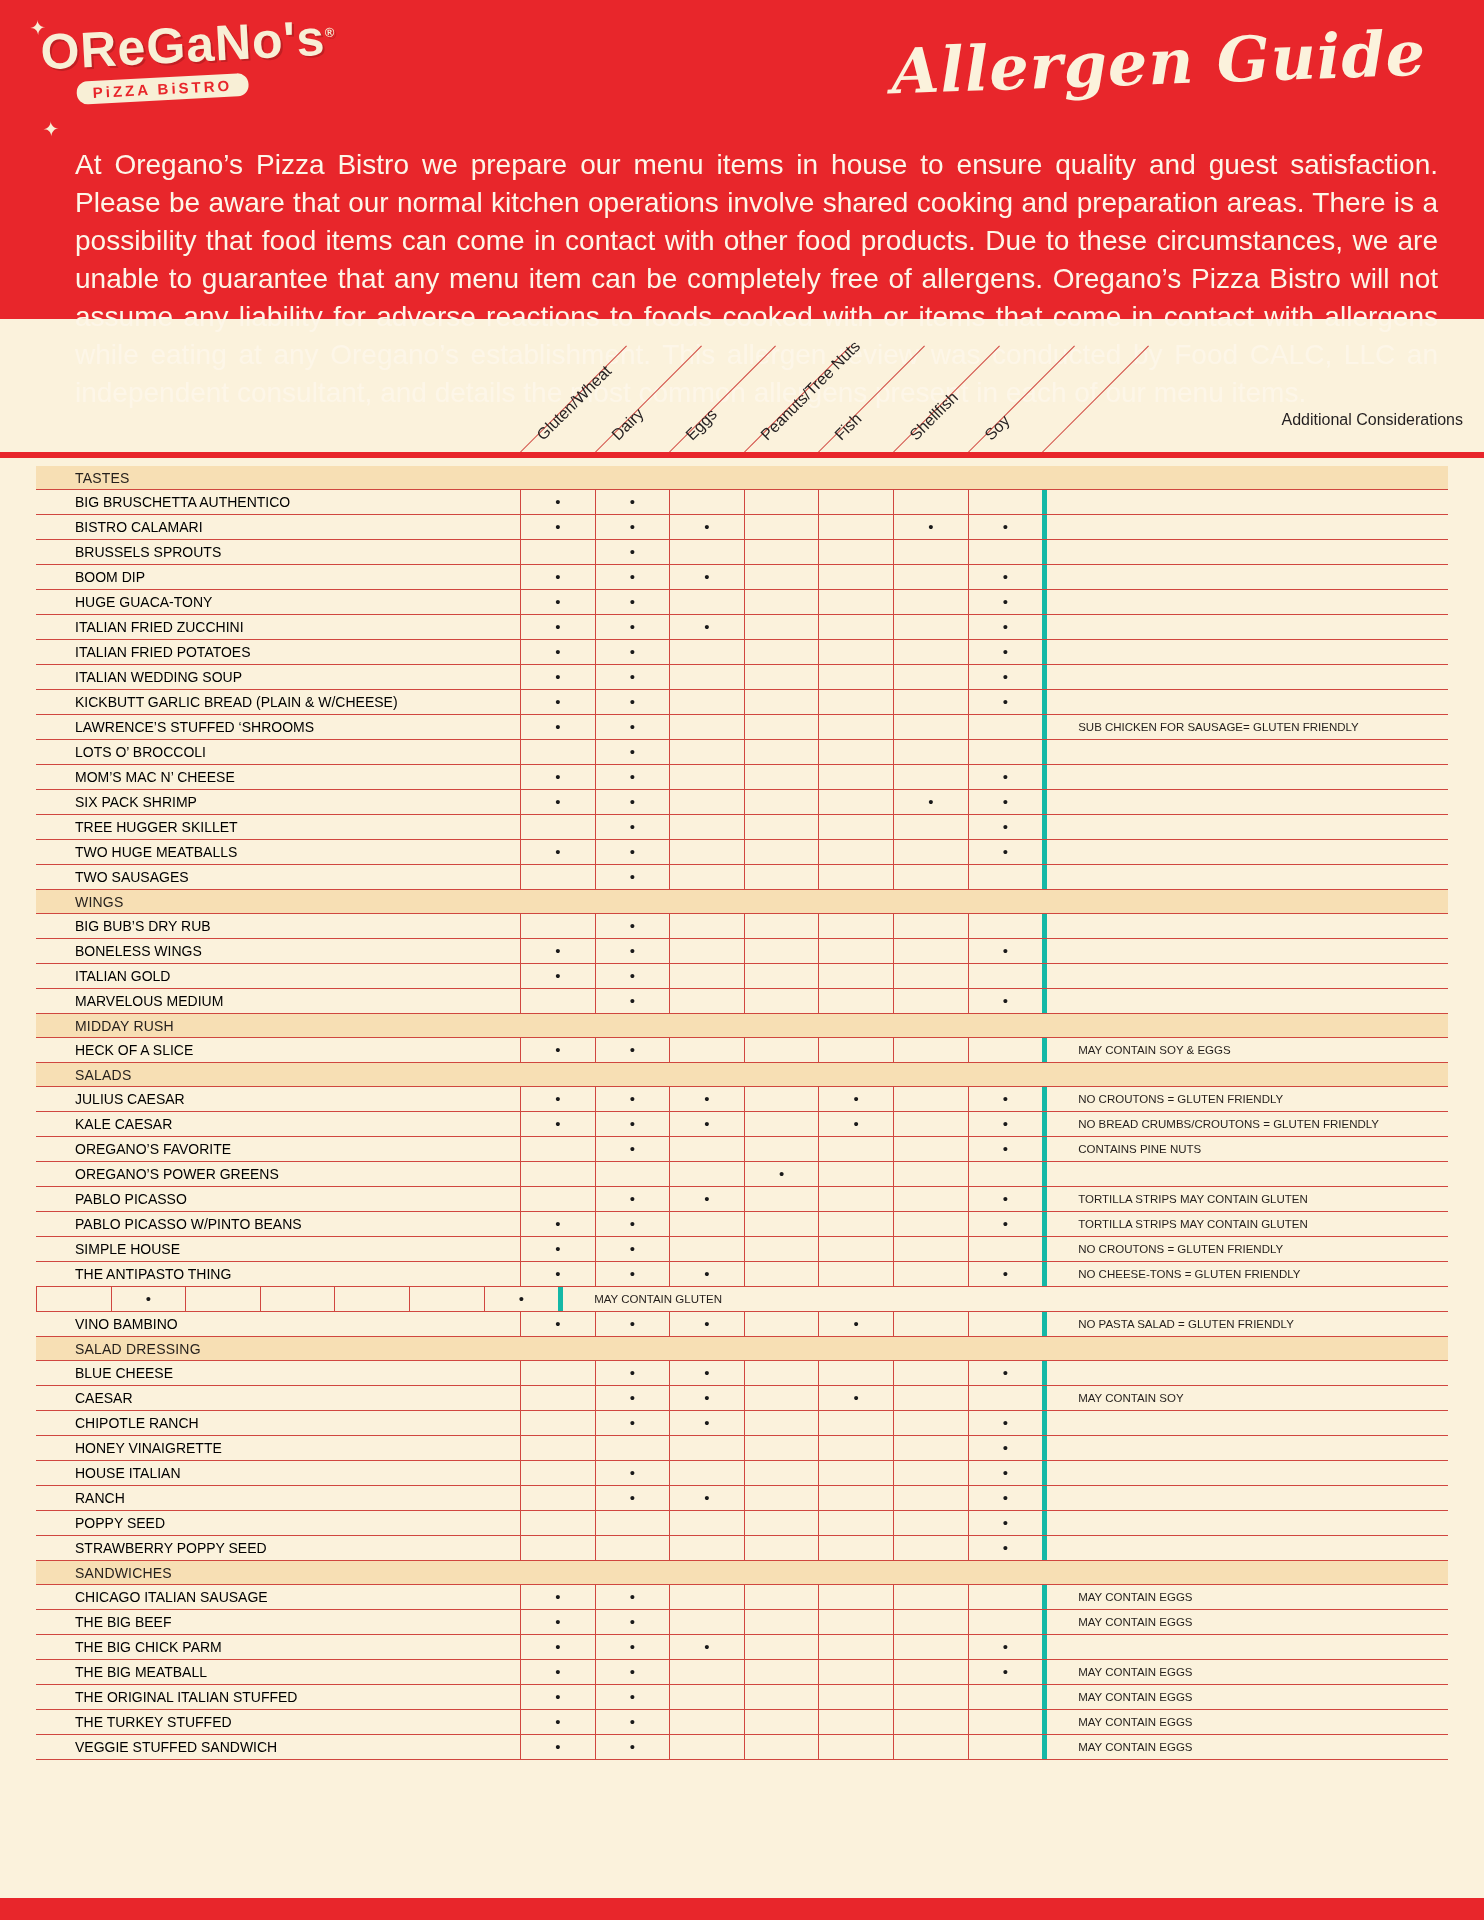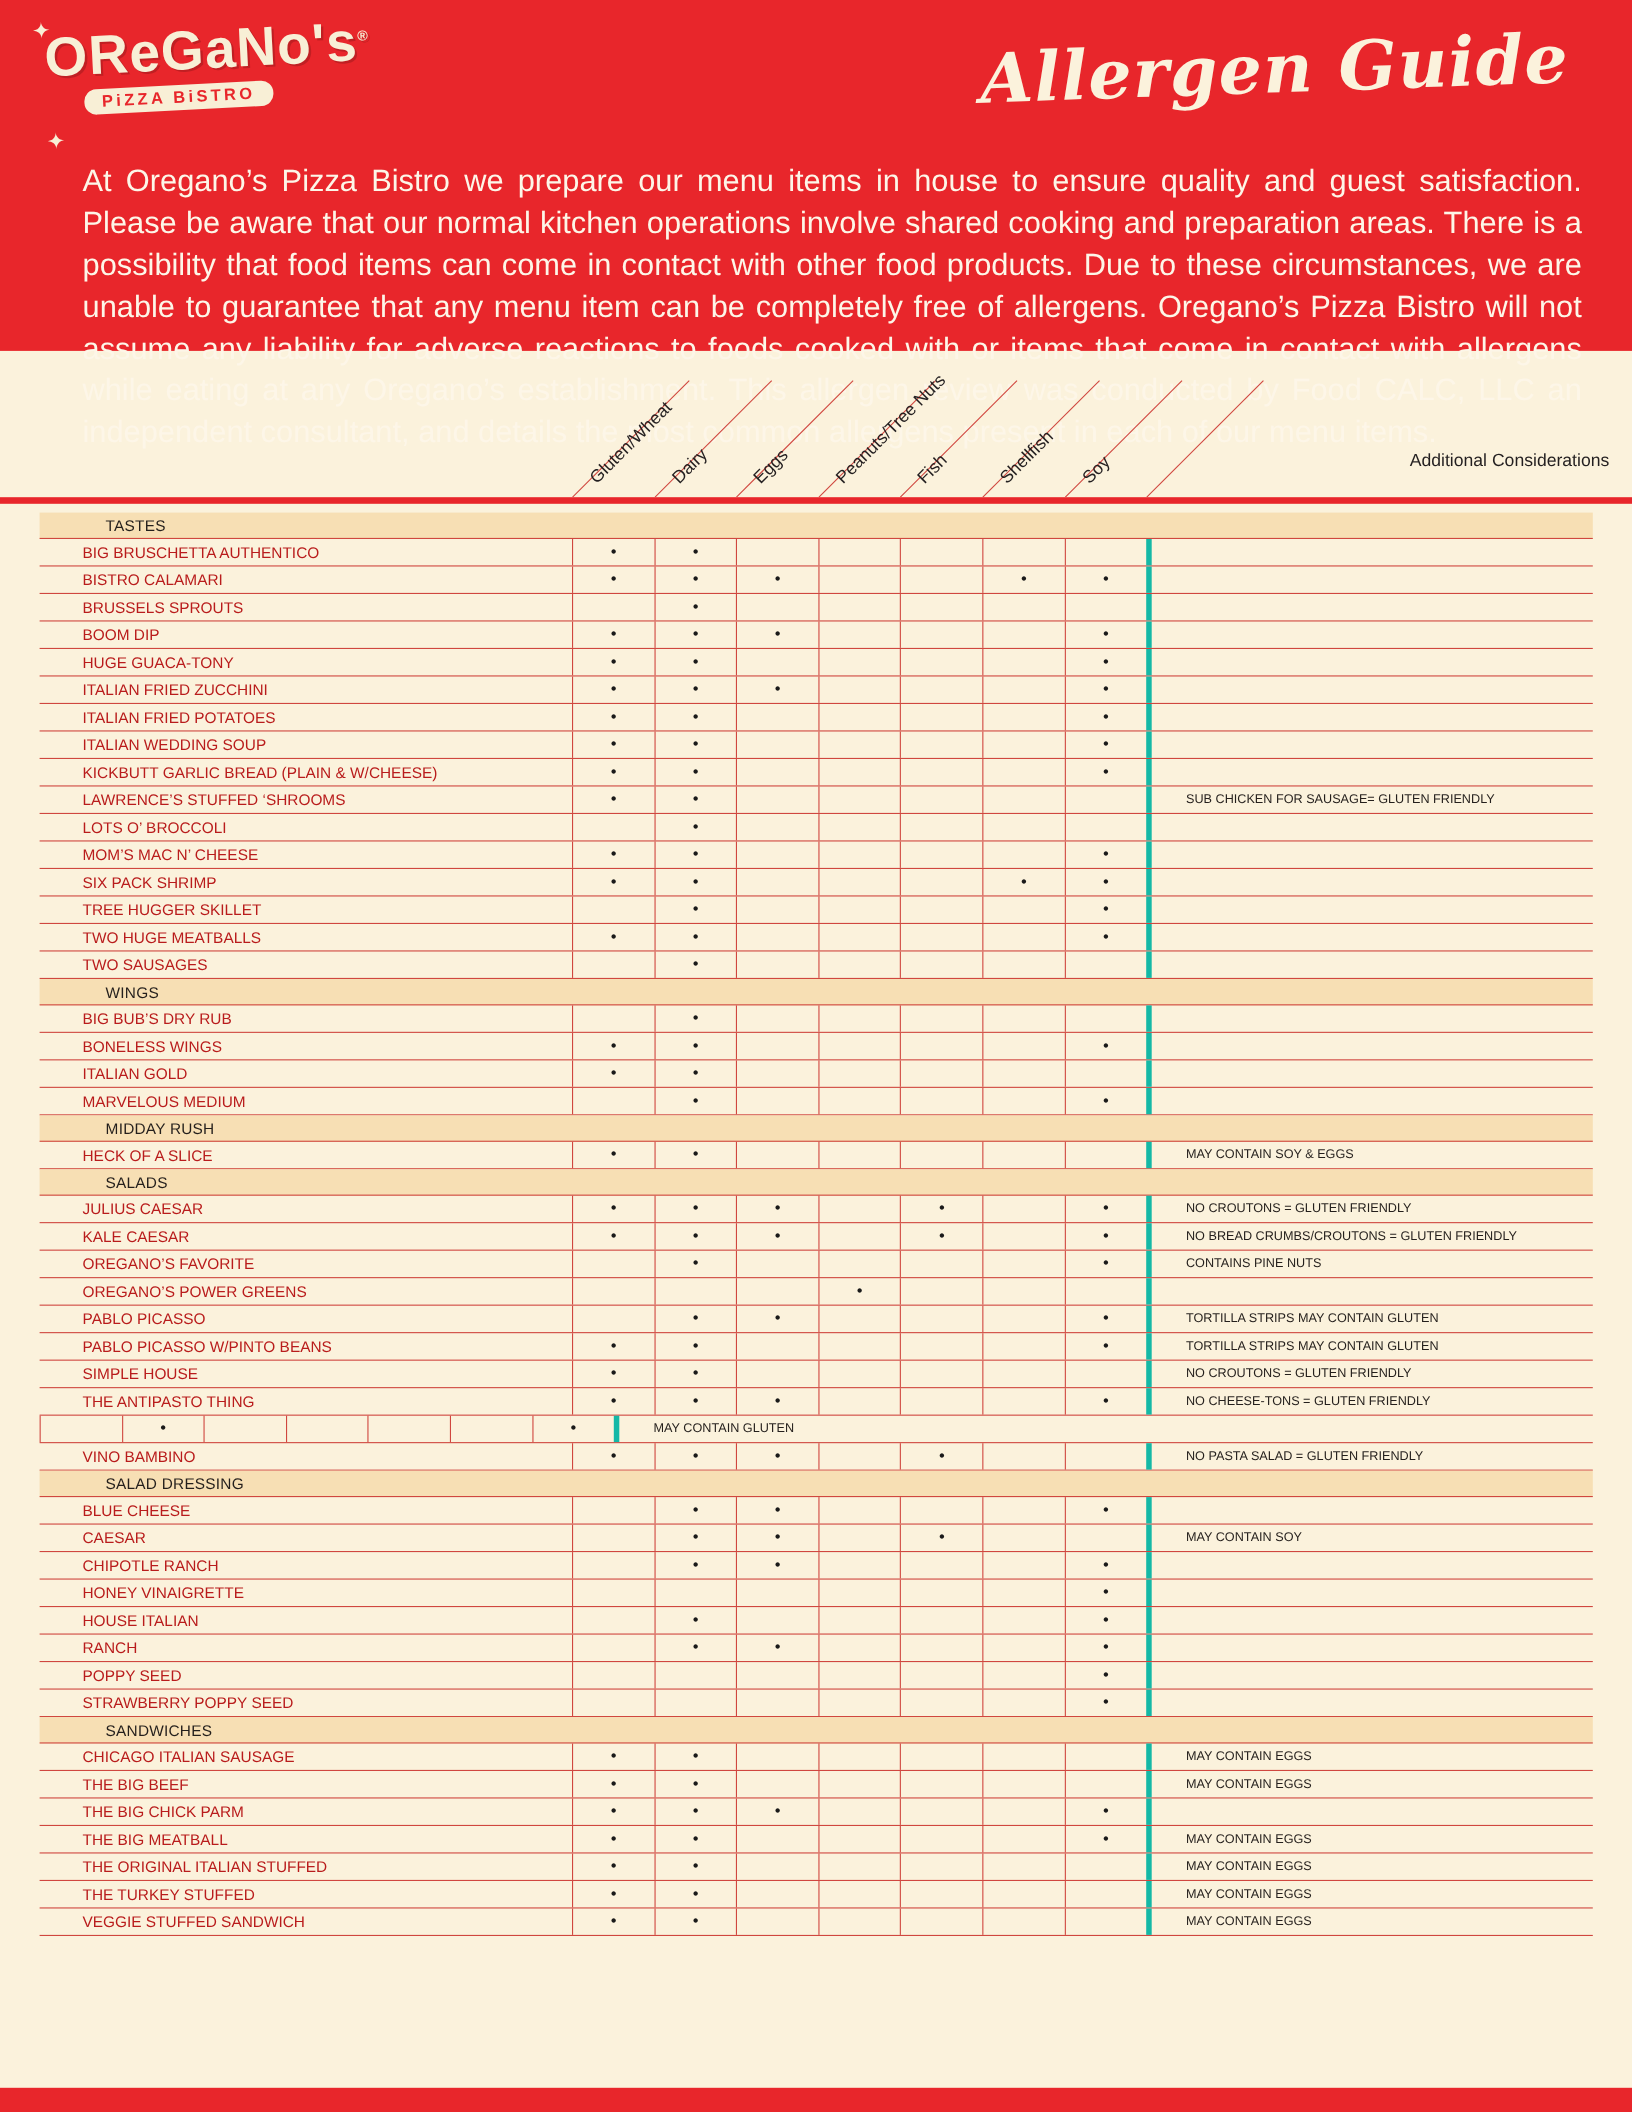--- a/index.html
+++ b/index.html
@@ -28,23 +28,23 @@
   .diag-label { position:absolute; bottom:8px; font-size:16px; color:#231F20; white-space:nowrap; transform-origin:0 100%; transform:rotate(-45deg); }
   .addl-head { position:absolute; left:1043px; width:420px; top:92px; text-align:right; font-size:16px; color:#231F20; }
 
   .rule { position:absolute; left:0; top:452px; width:100%; height:6px; background:#E8262B; }
 
   
   .table { position:absolute; left:36px; top:466px; width:1412px; }
   .t-row { display:flex; align-items:center; }
   .item-row { height:25px; border-bottom:1px solid #D0473F; }
   .section-row { height:24px; background:#F7DFB4; border-bottom:1px solid #D0473F; }
-  .section-label { padding-left:60px; font-size:14px; color:#241F1C; letter-spacing:.2px; }
+  .section-label { padding-left:39px; font-size:14px; color:#241F1C; letter-spacing:.2px; }
   .cell { height:100%; }
-  .name-cell { width:484px; padding-left:39px; font-size:14px; color:#b91c1c; line-height:24px; white-space:nowrap; }
+  .name-cell { width:484px; padding-left:39px; font-size:14px; color:#000000; line-height:24px; white-space:nowrap; }
   .mark-cell { width:74.6px; text-align:center; border-left:1px solid #D0473F; font-size:15px; line-height:24px; color:#1a1a1a; }
   .note-cell { flex:1; border-left:5px solid #14b8a6; padding-left:31px; font-size:11.5px; color:#241F1C; line-height:24px; white-space:nowrap; }
 
   
   .footer { position:absolute; right:38px; top:1958px; font-size:15px; color:#231F20; }
   .bottom-bar { position:absolute; left:0; bottom:0; width:100%; height:22px; background:#E8262B; }
 </style>
 </head>
 <body>
 

